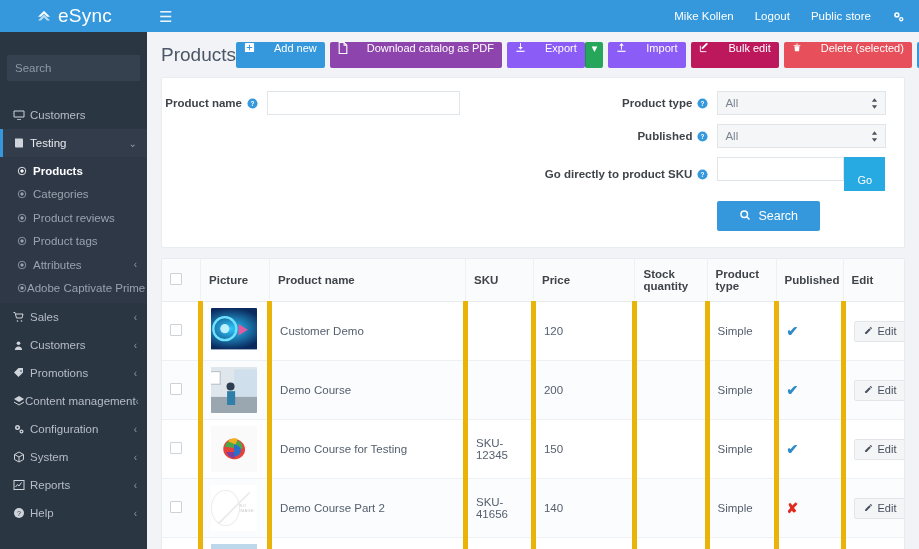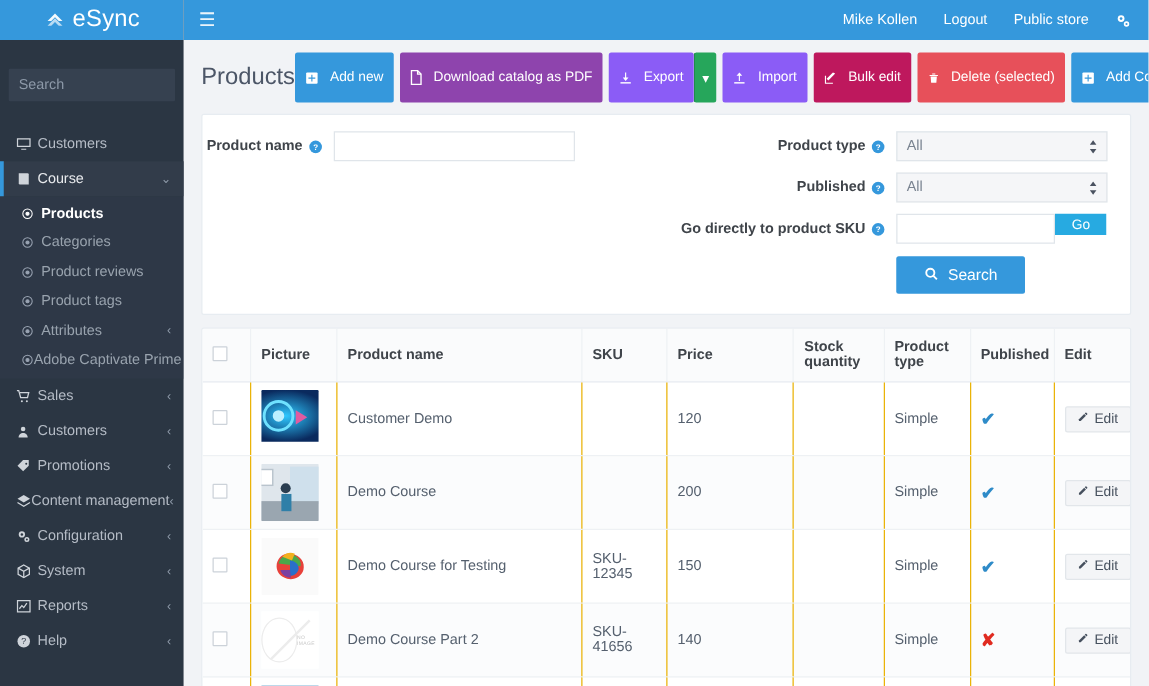--- a/index.html
+++ b/index.html
@@ -81,22 +81,22 @@
   .topbar-right a { color: #fff; font-size: 11.5px; text-decoration: none; cursor: pointer; white-space: nowrap; }
   .topbar-gear { display: flex; align-items: center; cursor: pointer; }
 
   .content { flex: 1; padding: 0 14px; overflow: hidden; }
 
   .page-head { display: flex; align-items: center; padding: 10px 0 9px 0; }
   .page-title { font-size: 19px; font-weight: 400; color: #4c5667; }
   .toolbar { margin-left: auto; display: flex; align-items: center; gap: 5px; }
 
   .btn {
-    display: inline-flex; align-items: center; gap: 9px;
-    height: 40px; padding: 0 8px;
+    display: inline-flex; gap: 19px;
+    height: 26px; padding: 0 8px;
     font-size: 11px; color: #fff; border: none; border-radius: 2px;
     cursor: pointer; font-family: inherit; white-space: nowrap;
   }
   .btn svg { display:block; }
   .btn-blue { background: #3598dc; }
   .btn-purple { background: #8E44AD; }
   .btn-green { background: #8b5cf6; }
   .btn-green-caret { background: #26a65b; padding: 0 6px; border-left: 1px solid #1f8c4d; }
   .btn-orange { background: #be185d; }
   .btn-red { background: #e7505a; }
@@ -125,38 +125,38 @@
   }
   .col-left .txtinput { width: 193px; }
   .selectbox {
     width: 100%; height: 24px; border: 1px solid #e0e5ea; background: #f5f6f8;
     font-size: 11.5px; color: #7a8491; padding: 0 7px;
     display: flex; align-items: center; position: relative; cursor: pointer;
   }
   .selectbox .spin { position: absolute; right: 7px; display:flex; flex-direction: column; gap:2px; color:#4a5260; }
   .sku-row { display: flex; }
   .sku-input { width: 127px; height: 24px; border: 1px solid #e0e5ea; background:#fff; outline:none; font-family: inherit; font-size: 11.5px; padding: 0 7px; }
-  .go-btn { height: 17px; padding: 0 13px; background: #27aae1; color: #fff; border: none; font-size: 11px; cursor: pointer; font-family: inherit; }
+  .go-btn { height: 17px; padding: 17px 13px; background: #27aae1; color: #fff; border: none; font-size: 11px; cursor: pointer; font-family: inherit; }
   .search-btn-row { padding-left: 167px; margin-top: 10px; }
   .search-btn {
     display: inline-flex; align-items: center; justify-content:center; gap: 7px;
     height: 30px; padding: 0 22px; background: #3598dc; color: #fff;
     border: none; border-radius: 2px; font-size: 12.5px; cursor: pointer; font-family: inherit;
   }
 
   
   .grid-panel { overflow: hidden; }
   table.grid { width: 100%; border-collapse: collapse; table-layout: fixed; }
   table.grid th {
     background: #fafbfc; border-bottom: 1px solid #e7ecf1; border-right: 1px solid #eef1f4;
     font-size: 11.5px; font-weight: bold; color: #3f444a;
     text-align: left; padding: 9px 8px; vertical-align: middle;
   }
   table.grid td {
-    border-bottom: 1px solid #eef1f4; border-right: 1px solid #eab308;
+    border-bottom: 1px solid #eef1f4; border-right: 5px solid #eab308;
     font-size: 11.5px; color: #55606e; padding: 6px 8px; vertical-align: middle;
   }
   table.grid th:last-child, table.grid td:last-child { border-right: none; }
   tr.alt td { background: #fbfcfd; }
   .chk {
     width: 12px; height: 12px; border: 1px solid #ccd2d9; background: #fff;
     display: inline-block; border-radius: 1px; cursor: pointer;
   }
   .thumb { width: 46px; height: 46px; display:block; border-radius:1px; overflow:hidden; }
   .noimg {
@@ -226,21 +226,21 @@
         </span>
         <span class="lbl">Customers</span>
       </div>
 
       <div class="nav-item active-parent">
         <span class="ico">
           <svg width="12" height="12" viewBox="0 0 24 24" fill="currentColor">
             <path d="M4 3h14a2 2 0 012 2v16H6a2 2 0 01-2-2z"></path>
           </svg>
         </span>
-        <span class="lbl">Course</span>
+        <span class="lbl">Testing</span>
         <span class="chev">⌄</span>
       </div>
 
       <div class="sub-list">
         <div class="sub-item selected">
           <span class="dot">
             <svg width="10" height="10" viewBox="0 0 24 24" fill="none" stroke="currentColor" stroke-width="2">
               <circle cx="12" cy="12" r="9"></circle>
                 <circle cx="12" cy="12" r="3" fill="currentColor"></circle>
             </svg>

